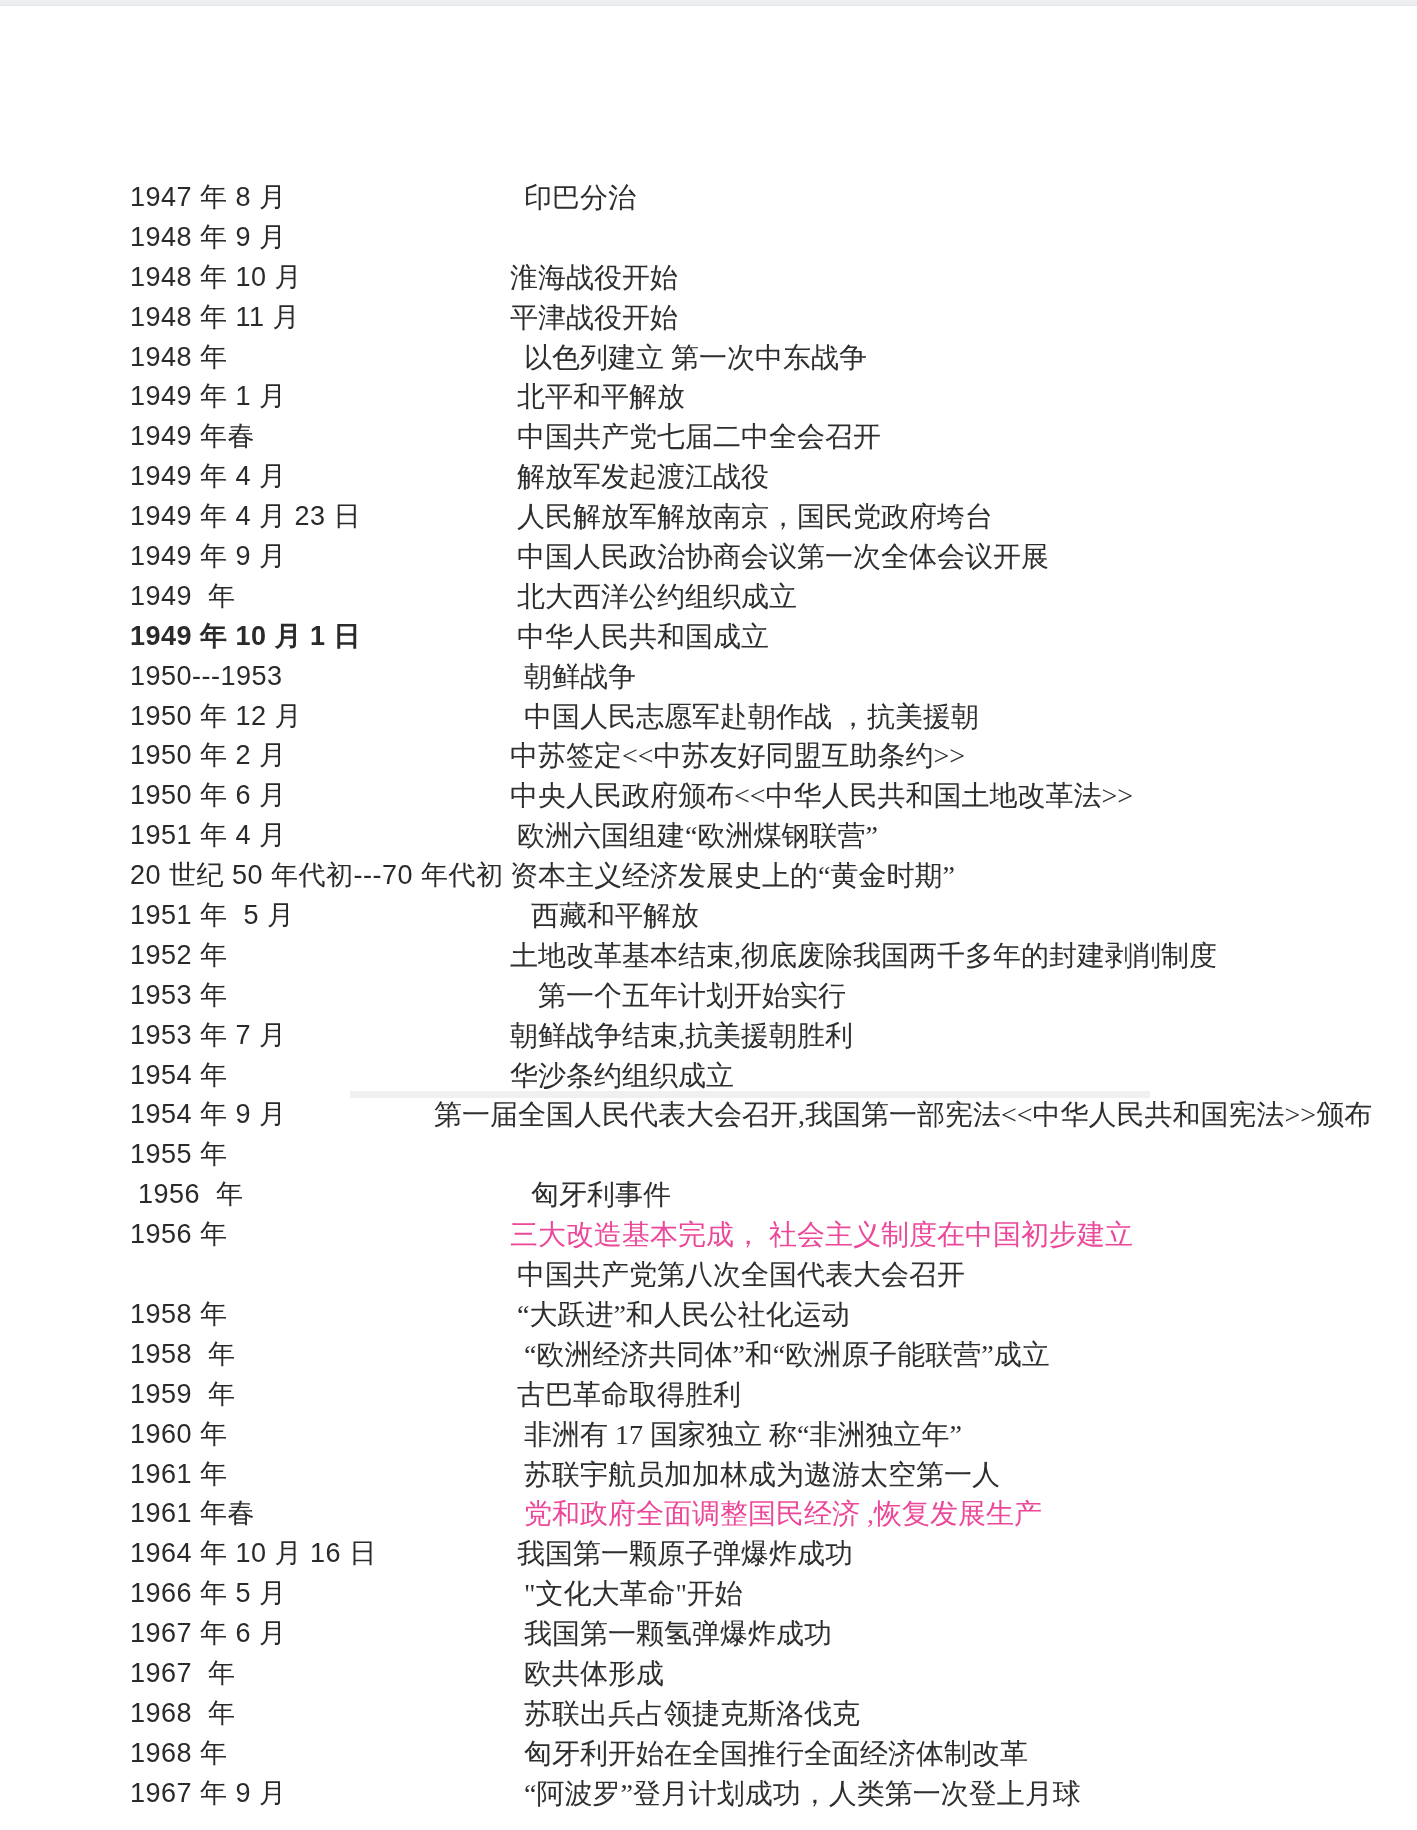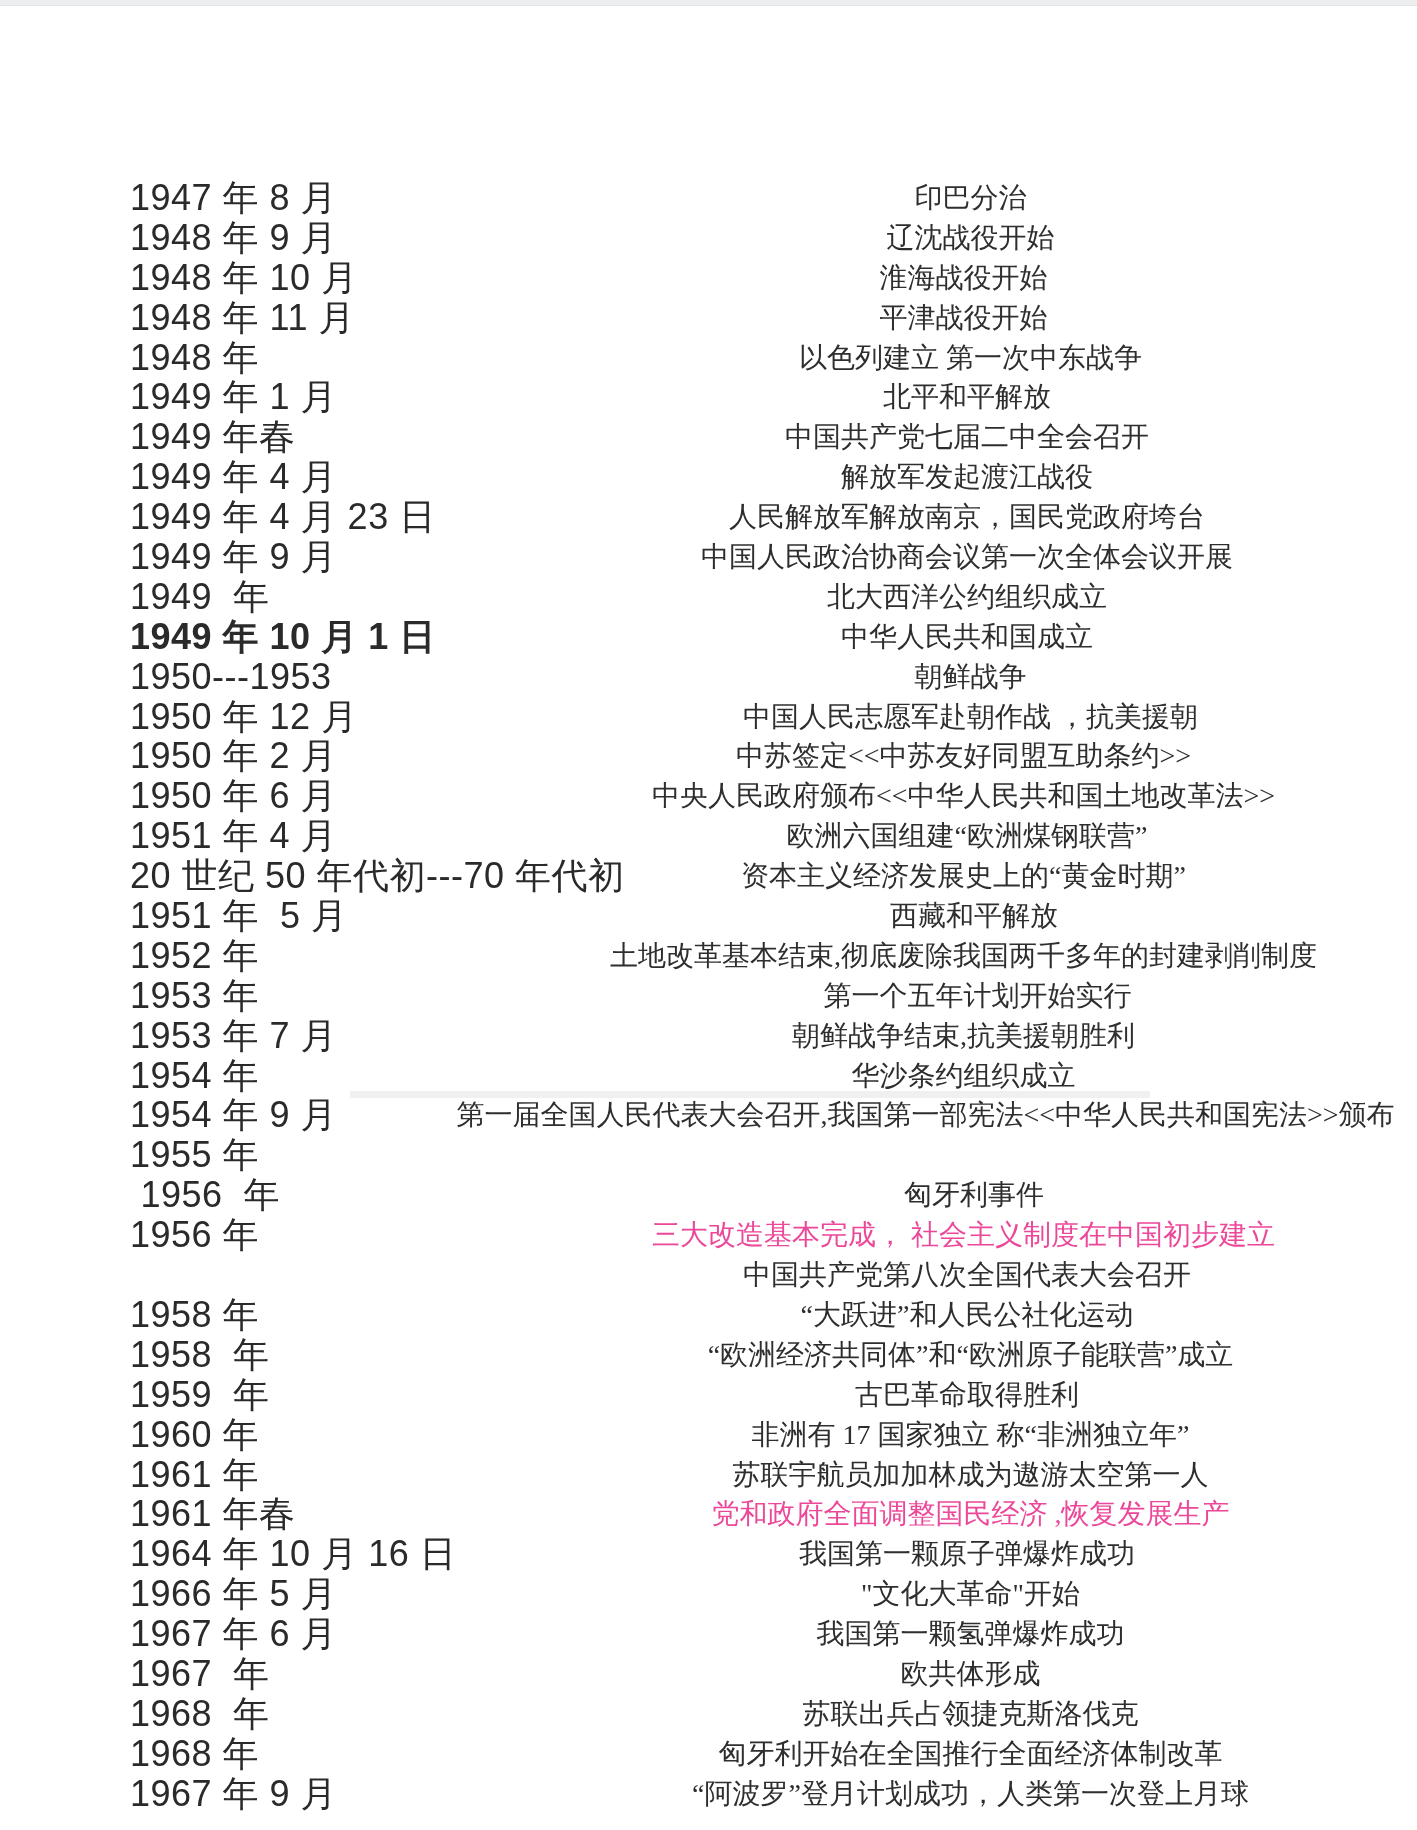--- a/index.html
+++ b/index.html
@@ -40,34 +40,33 @@
   .row {
     position: relative;
     height: 39.9px;
   }
   .row .date {
     position: absolute;
     left: 130px;
     top: 0;
     line-height: 39.9px;
     font-family: "Liberation Sans", sans-serif;
-    font-size: 36px;
+    font-size: 27px;
     color: #2a2a2a;
     white-space: pre;
     letter-spacing: 0.5px;
   }
   .row .event {
     display: block;
     margin-left: 510px;
     line-height: 39.9px;
     font-family: "Liberation Serif", "DejaVu Serif", serif;
     font-size: 28px;
     color: #2e2e2e;
     white-space: pre;
-    text-align: center;
   }
   .row.bold .date {
     font-weight: bold;
     text-align: right;
   }
   .row.muted .event {
     color: #ec4899;
   }
   .row.pull .event {
     margin-left: 434px;
@@ -78,21 +77,20 @@
 
 <div class="top-bar"></div>
 <div class="artifact-band"></div>
 <div class="timeline" id="timeline">
     <div class="row">
       <span class="date">1947 年 8 月</span>
       <span class="event">  印巴分治</span>
     </div>
     <div class="row">
       <span class="date">1948 年 9 月</span>
-      <span class="event">  辽沈战役开始</span>
     </div>
     <div class="row">
       <span class="date">1948 年 10 月</span>
       <span class="event">淮海战役开始</span>
     </div>
     <div class="row">
       <span class="date">1948 年 11 月</span>
       <span class="event">平津战役开始</span>
     </div>
     <div class="row">

